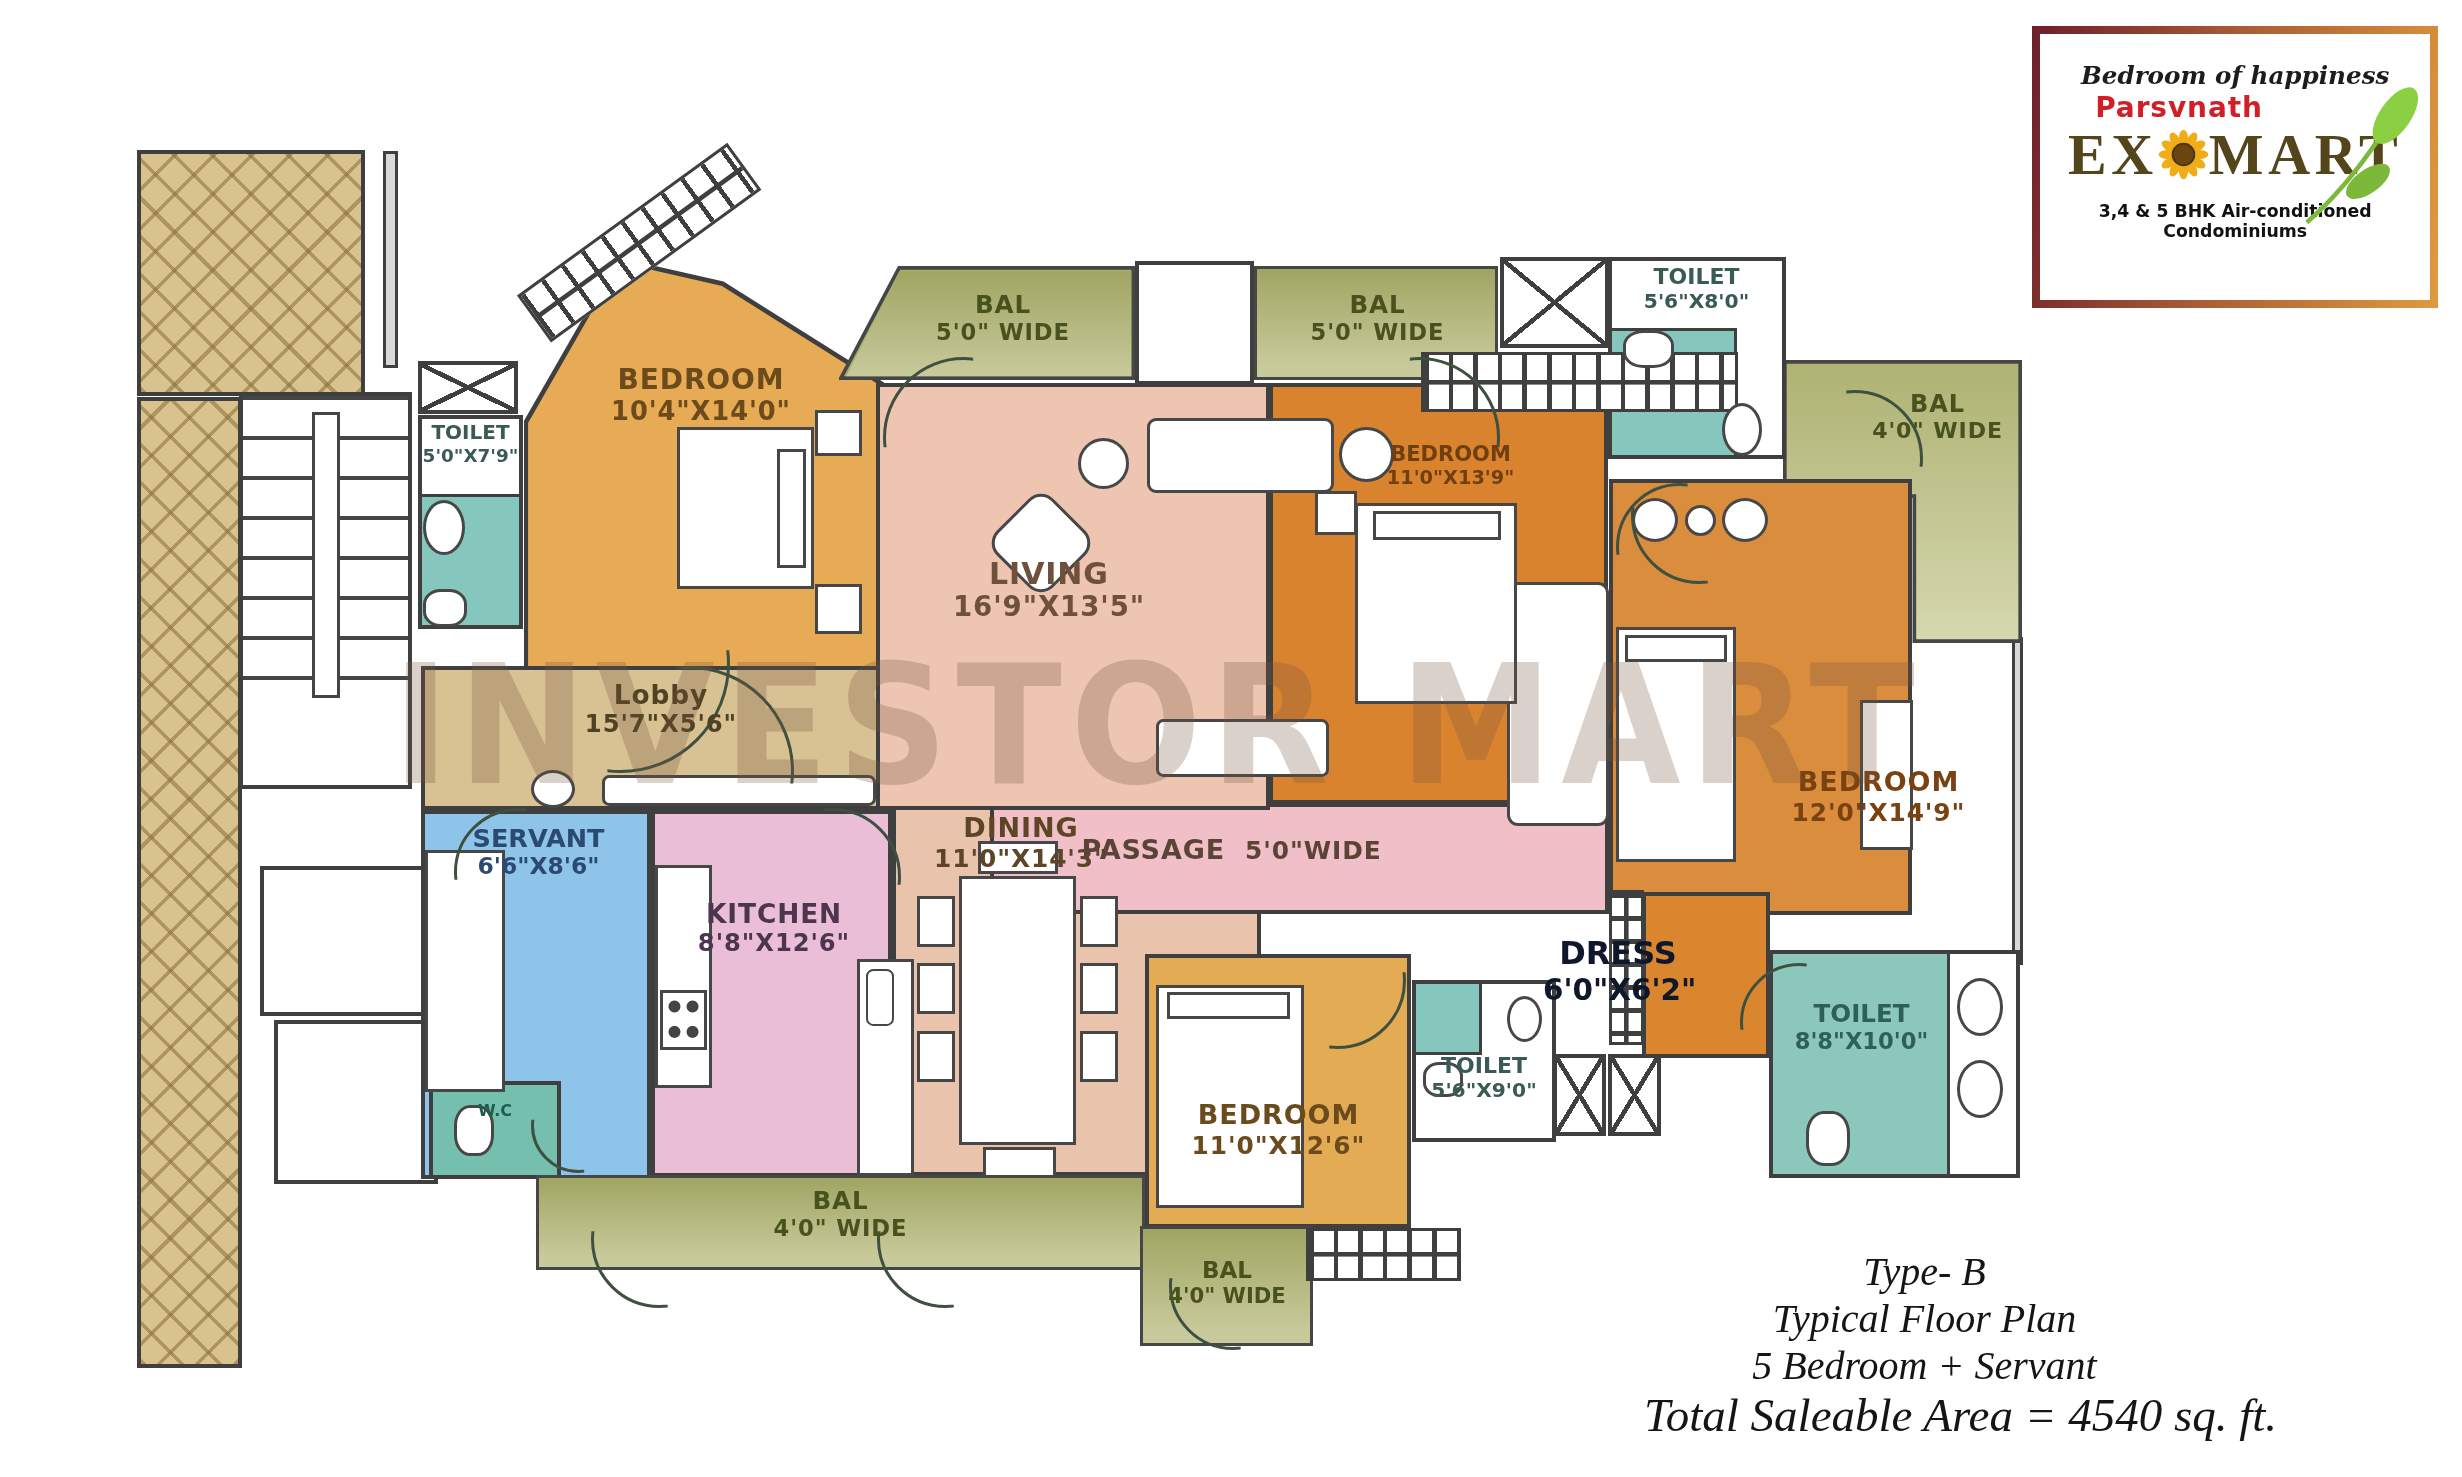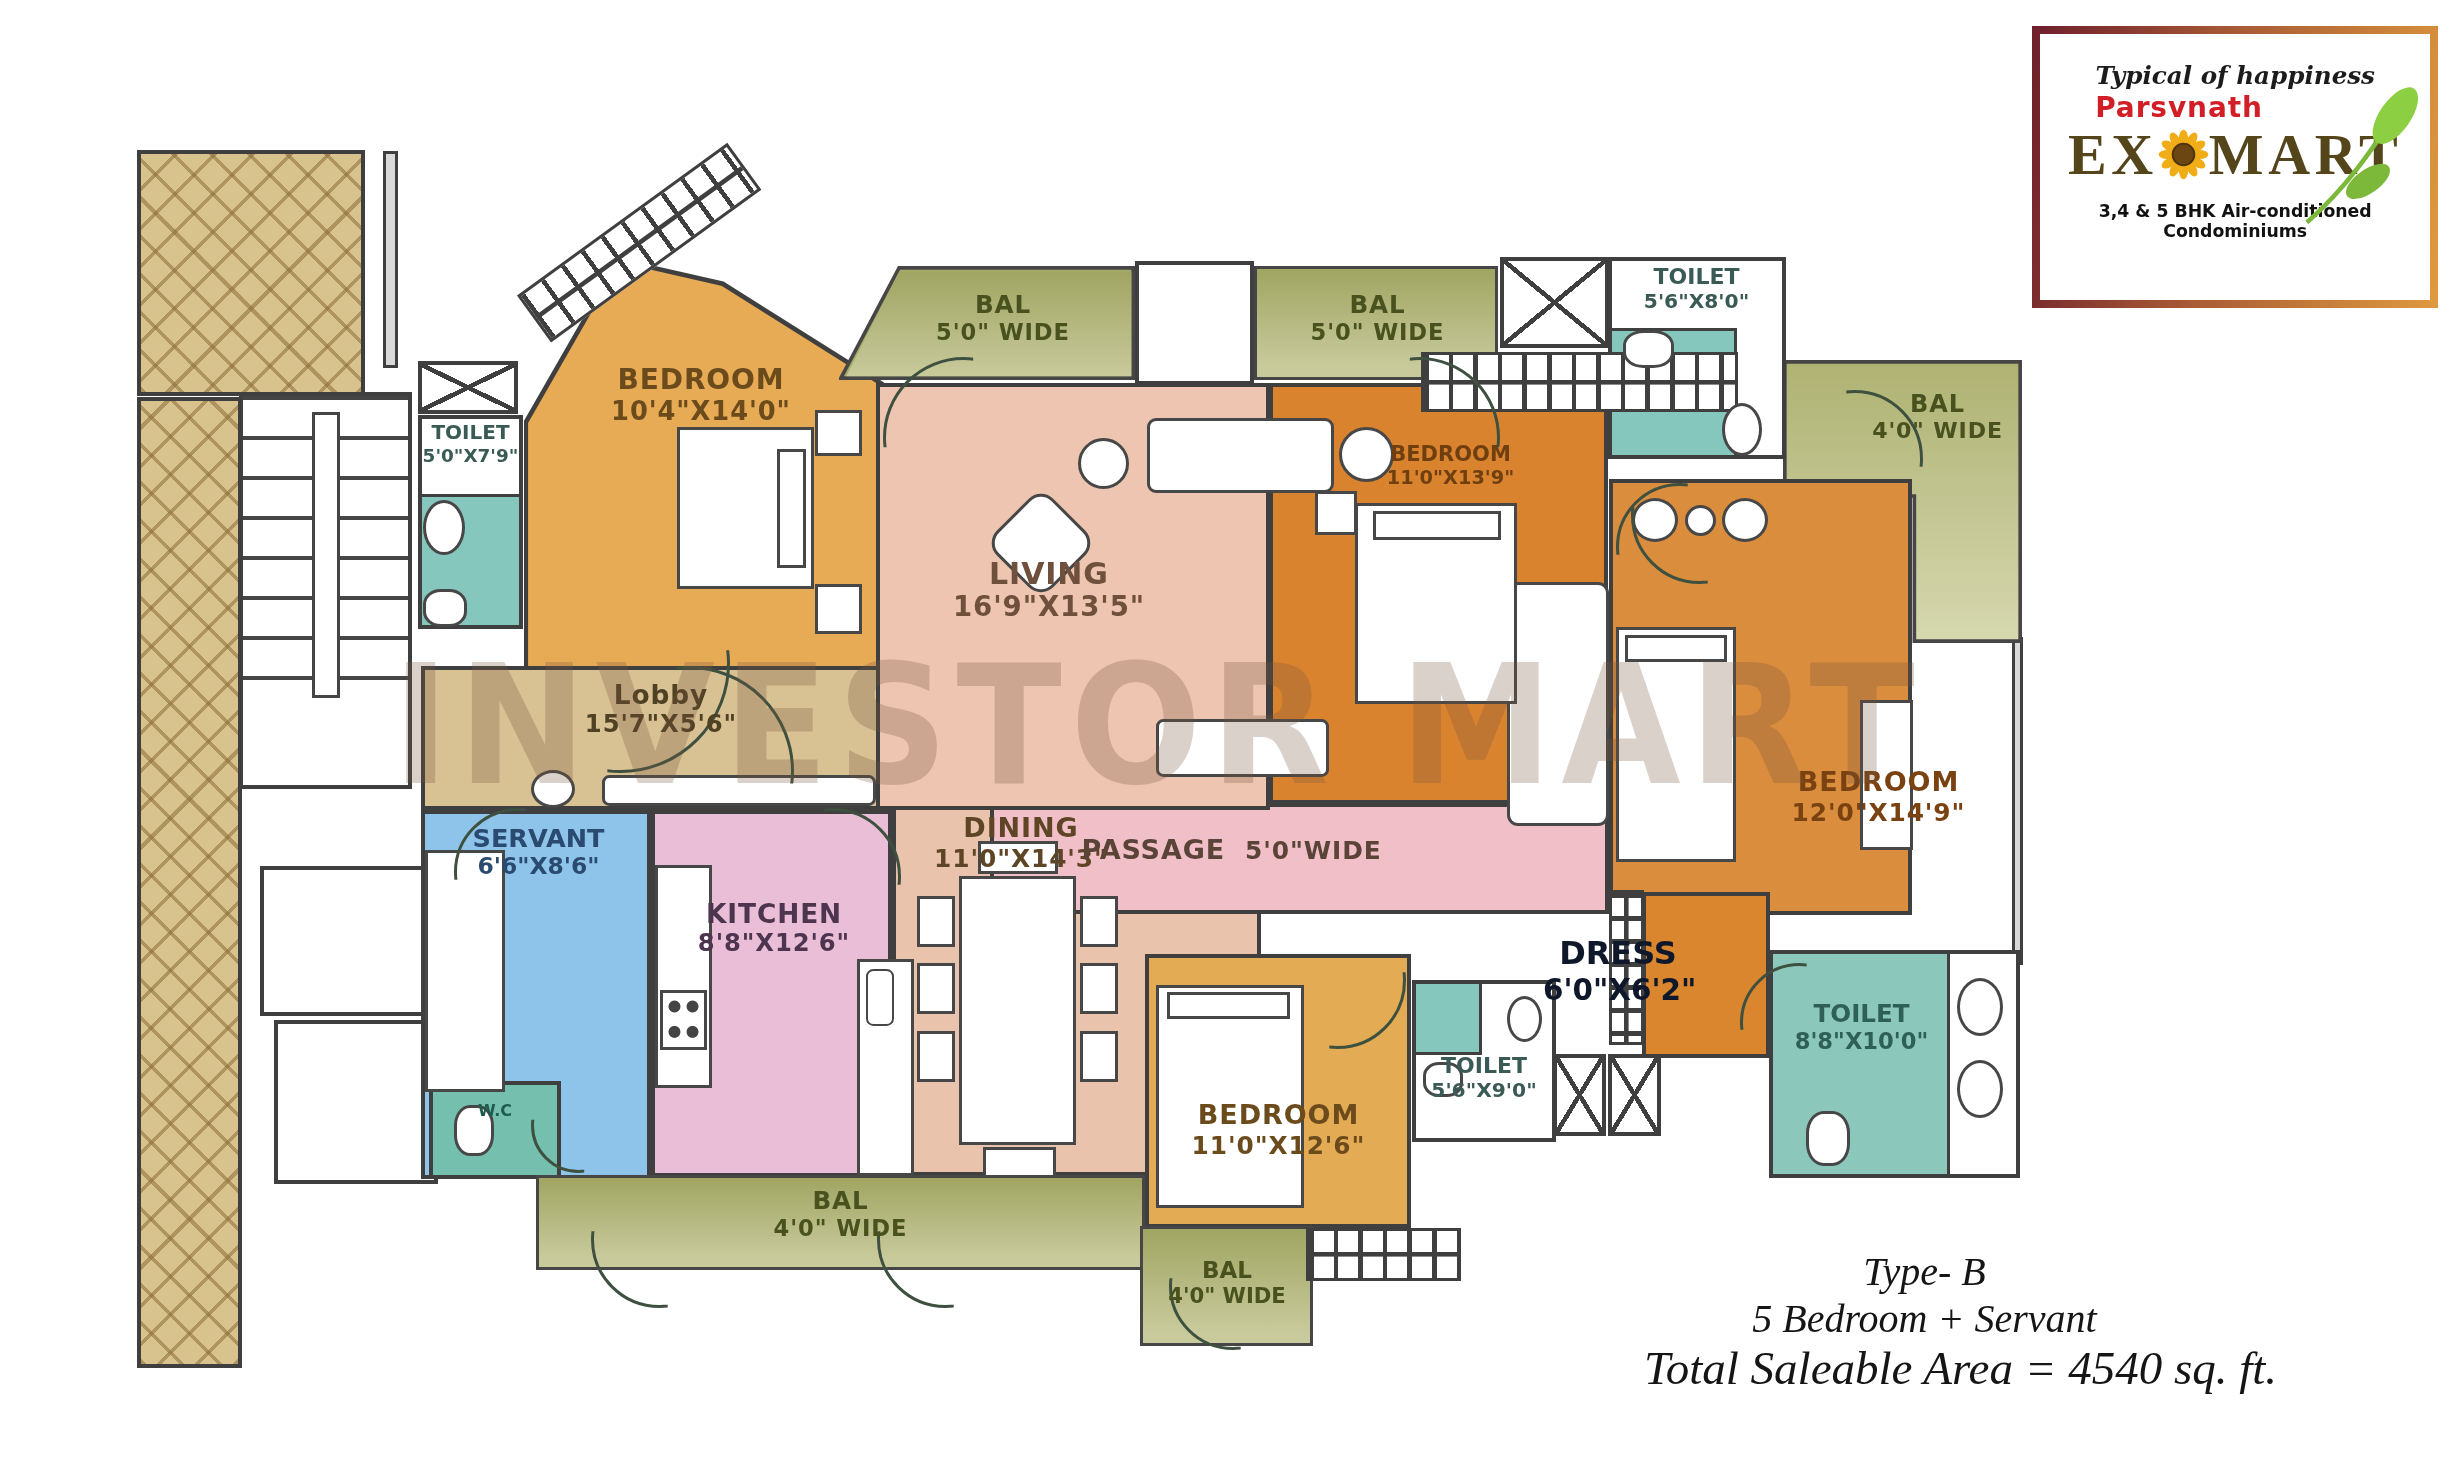--- a/index.html
+++ b/index.html
@@ -340,21 +340,21 @@
 </div>
 <div class="lbl" id="l-balBS">
   <span class="rname">BAL</span>
   <span class="rdims">4'0" WIDE</span>
 </div>
 
 <div id="watermark">INVESTOR MART</div>
 
 <div id="logo">
   <div class="inner">
-    <div class="tagline">Typical of happiness</div>
+    <div class="tagline">Bedroom of happiness</div>
     <div class="brand">Parsvnath</div>
     <div class="product">
       <span>EX</span>
       <svg width="51" height="51" viewBox="0 0 40 40">
         <g fill="#f0ad18">
           <ellipse cx="20" cy="7.5" rx="3.6" ry="7"></ellipse>
           <ellipse cx="20" cy="7.5" rx="3.6" ry="7" transform="rotate(30 20 20)"></ellipse>
           <ellipse cx="20" cy="7.5" rx="3.6" ry="7" transform="rotate(60 20 20)"></ellipse>
           <ellipse cx="20" cy="7.5" rx="3.6" ry="7" transform="rotate(90 20 20)"></ellipse>
           <ellipse cx="20" cy="7.5" rx="3.6" ry="7" transform="rotate(120 20 20)"></ellipse>
@@ -374,16 +374,17 @@
     <svg class="leaves" width="128" height="146" viewBox="0 0 140 160">
       <path d="M15 155 C55 120 85 80 125 15" stroke="#7cb83a" fill="none" stroke-width="5"></path>
       <ellipse cx="112" cy="38" rx="17" ry="36" fill="#8ccf43" transform="rotate(35 112 38)"></ellipse>
       <ellipse cx="82" cy="110" rx="13" ry="28" fill="#7cb83a" transform="rotate(55 82 110)"></ellipse>
     </svg>
   </div>
 </div>
 
 <div id="titleblock">
   <div class="t1">Type- B</div>
+  <div class="t2">Typical Floor Plan</div>
   <div class="t3">5 Bedroom + Servant</div>
   <div class="t4">Total Saleable Area = 4540 sq. ft.</div>
 </div>
 
 
 </body></html>

